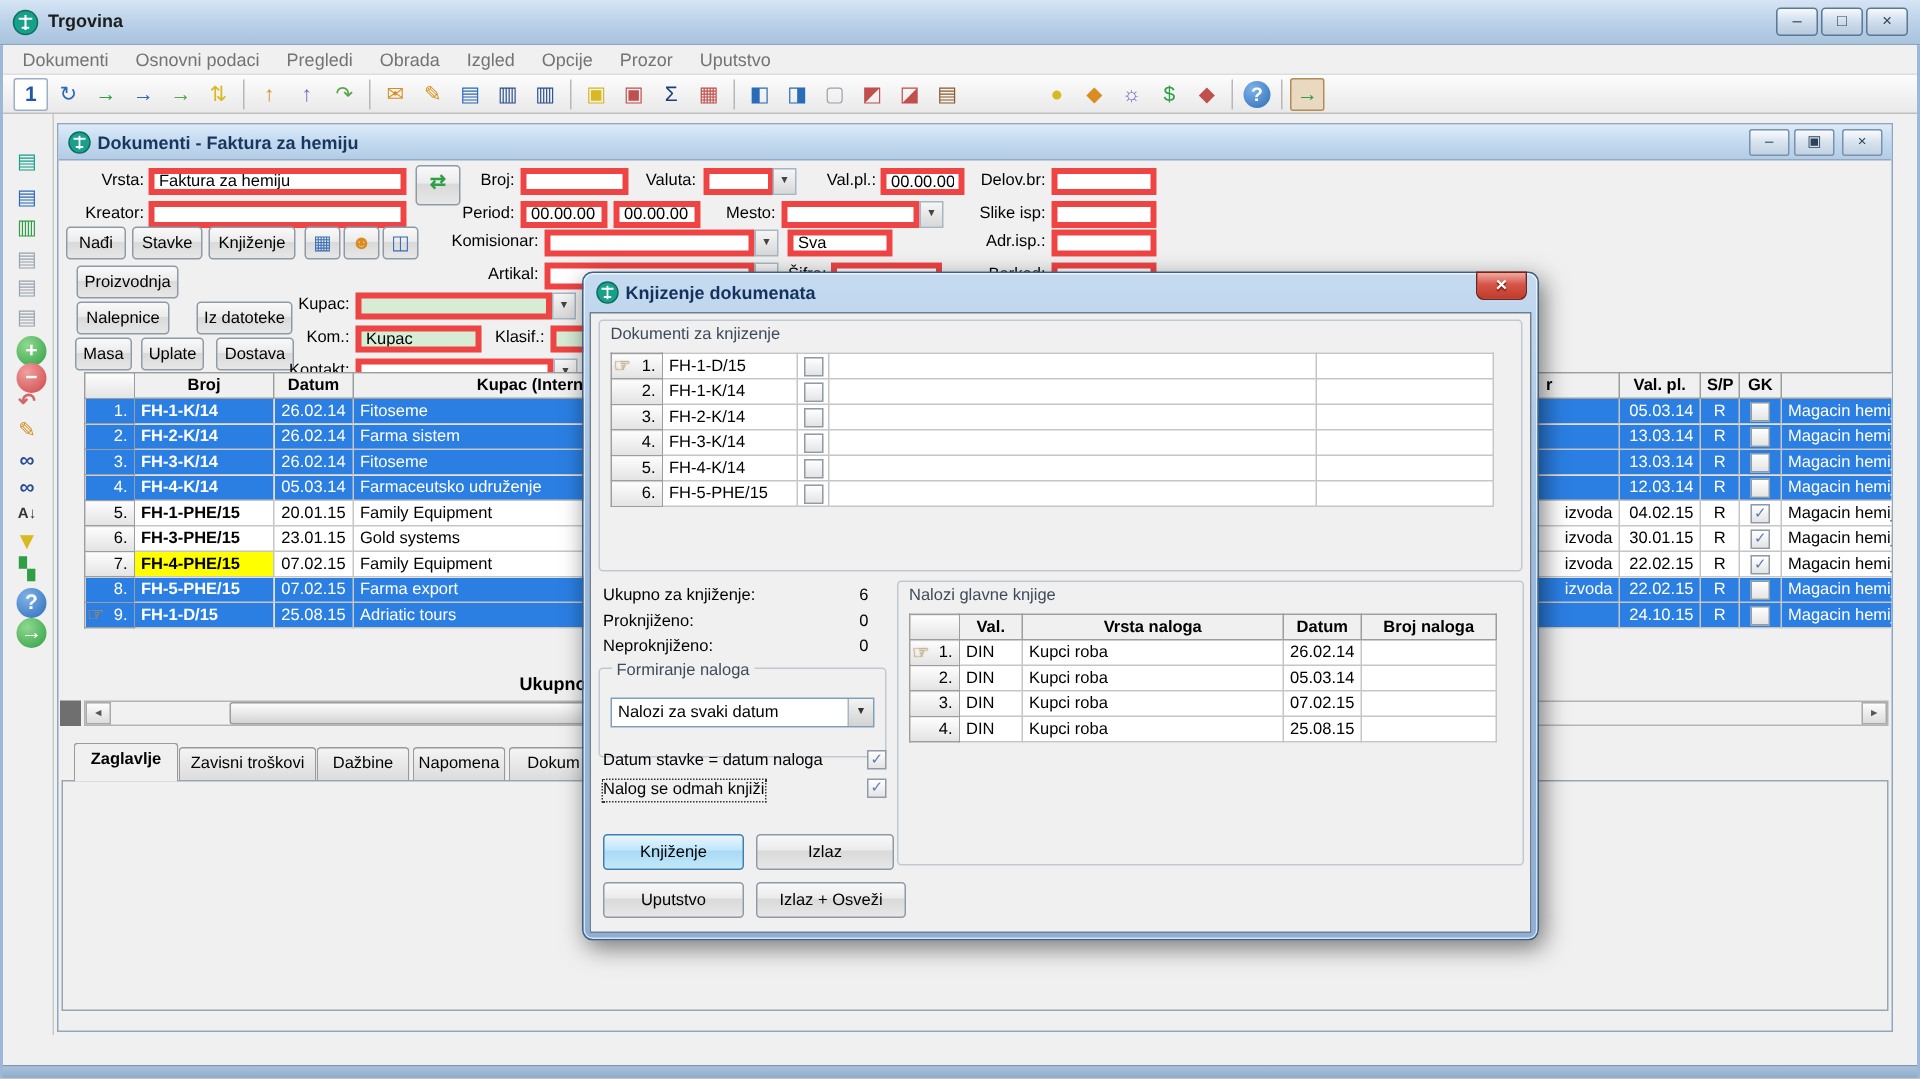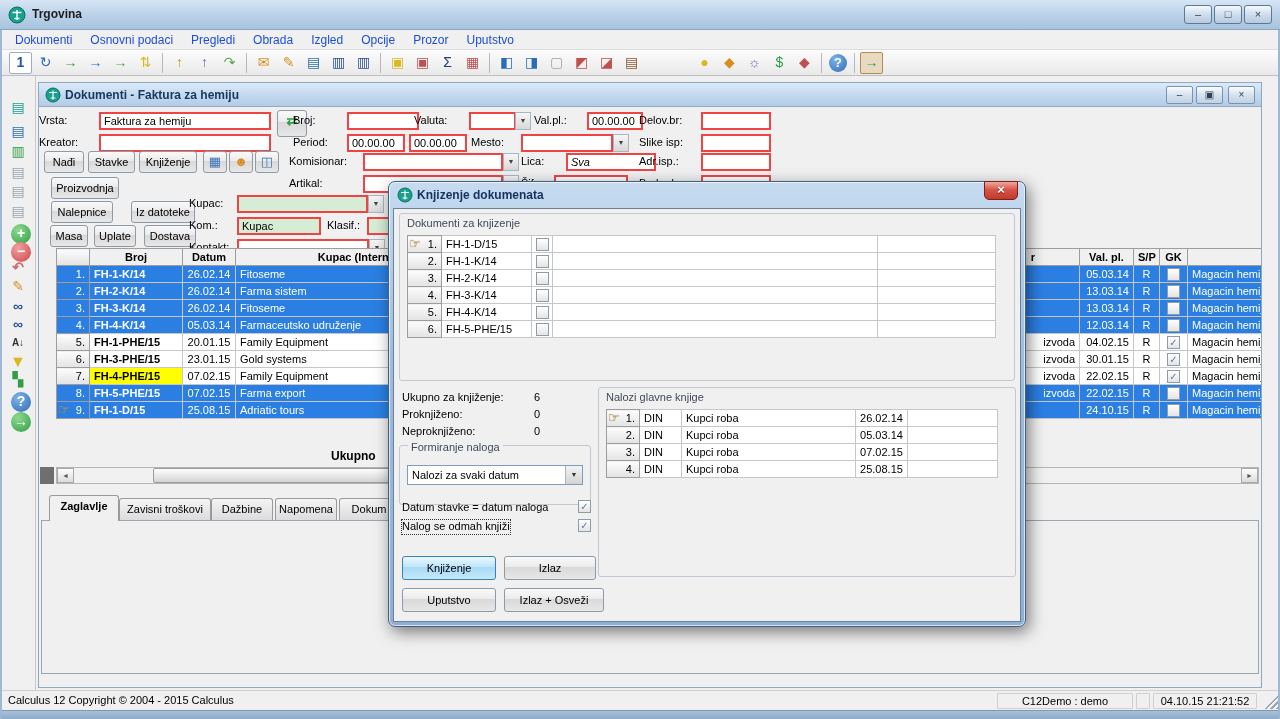--- a/index.html
+++ b/index.html
@@ -4,21 +4,21 @@
 <style>
   *{margin:0;padding:0;box-sizing:border-box}
   body{font-family:"Liberation Sans",sans-serif;background:#888}
   #root{position:relative;width:1280px;height:719px;background:#f0f0f0;overflow:hidden;font-size:11px;color:#000}
   .abs{position:absolute}
   
   .titlebar{position:absolute;left:0;top:0;width:1280px;height:30px;background:linear-gradient(#d6e5f5,#b9d0e8 55%,#a9c4de);border-bottom:1px solid #8ba6c1}
   .titlebar .ttext{position:absolute;left:32px;top:7px;font-size:12px;font-weight:bold;color:#1d1d1d}
   .wbtn{position:absolute;top:5px;width:28px;height:19px;border:1px solid #5c7894;border-radius:3px;background:linear-gradient(#f5f9fd,#cfdded 50%,#b7cade);text-align:center;line-height:16px;font-size:11px;color:#30425a}
   .menubar{position:absolute;left:0;top:30px;width:1280px;height:20px;background:#f0f0f0;border-bottom:1px solid #ddd;display:flex;align-items:center;padding-left:6px}
-  .menubar span{padding:2px 9px;font-size:12px;color:#1d4ed8}
+  .menubar span{padding:2px 9px;font-size:12px;color:#737373}
   .toolbar{position:absolute;left:0;top:50px;width:1280px;height:26px;background:linear-gradient(#fcfcfc,#e9e9e9);border-bottom:1px solid #bfbfbf;display:flex;align-items:center;padding-left:8px}
   .tbi{display:inline-block;width:23px;height:22px;margin:0 1px;text-align:center;line-height:21px;font-size:14px;border-radius:2px}
   .tsep{display:inline-block;width:1px;height:20px;background:#b8b8b8;margin:0 4px}
   .tgap{display:inline-block;width:48px}
   .c-blue{color:#2b6cb8}.c-dblue{color:#1f3f77}.c-navy{color:#2b4f8f}.c-green{color:#2f9e44}
   .c-lgreen{color:#57a64a}.c-orange{color:#d98c1f}.c-yellow{color:#d9b821}.c-red{color:#c0504d}
   .c-purple{color:#7a5fc0}.c-brown{color:#8a5a2b}.c-gray{color:#9aa4ae}.c-teal{color:#17a08c}
   .num1{font-weight:bold;color:#2057ae;background:#fff;border:1px solid #9ab0c8;line-height:19px}
   .round{border-radius:50%;color:#fff !important;font-weight:bold;width:18px;height:18px;line-height:17px;font-size:13px;margin:2px 3px}
   .round-green{background:radial-gradient(circle at 35% 30%,#8fd98f,#2f9e44)}
@@ -27,23 +27,23 @@
   .sidebar{position:absolute;left:0;top:76px;width:36px;height:614px;background:#f0f0f0;border-right:1px solid #c9c9c9}
   .si{position:absolute;left:8px;width:20px;height:20px;text-align:center;line-height:19px;font-size:14px}
   .si.small{font-size:10px;font-weight:bold;color:#333}
   .statusbar{position:absolute;left:0;top:690px;width:1280px;height:20px;background:#f0f0f0;border-top:1px solid #d0d0d0;font-size:11px}
   .sseg{position:absolute;top:2px;height:16px;border:1px solid #cfcfcf;border-radius:1px;text-align:center;line-height:14px;background:#f0f0f0}
   .grip{position:absolute;right:2px;top:4px;width:14px;height:14px;background:repeating-linear-gradient(135deg,transparent 0 2px,#9aa5b0 2px 4px);clip-path:polygon(100% 0,100% 100%,0 100%)}
   .bframe{position:absolute;left:0;top:710px;width:1280px;height:9px;background:linear-gradient(#a8c0da,#8fabc9);border-top:1px solid #7b97b5}
   .lframe{position:absolute;left:0;top:30px;width:2px;height:689px;background:#9db8d6}
   .rframe{position:absolute;left:1278px;top:30px;width:2px;height:689px;background:#9db8d6}
   
-  .lbl{position:absolute;height:14px;font-size:11px;white-space:nowrap}
+  .lbl{position:absolute;height:14px;font-size:11px;text-align:right;white-space:nowrap}
   .llbl{position:absolute;height:14px;font-size:11px;text-align:left;white-space:nowrap}
-  .tbx{position:absolute;height:18px;border:2px solid #ef4444;background:#fff;font:11px "Liberation Sans",sans-serif;padding:1px 3px;color:#000}
+  .tbx{position:absolute;height:18px;border:4px solid #ef4444;background:#fff;font:11px "Liberation Sans",sans-serif;padding:1px 3px;color:#000}
   .tbx.green{background:#d6ecd5}
   .tbx.ctr{text-align:center}
   .dar{position:absolute;width:16px;height:18px;border:1px solid #a6b6c6;background:linear-gradient(#f6f6f6,#d8d8d8);font-size:7px;color:#444;text-align:center;line-height:16px}
   .btn{position:absolute;height:22px;border:1px solid #8e9aa5;border-radius:3px;background:linear-gradient(#f9f9f9,#ebebeb 45%,#d9d9d9 46%,#e7e7e7);font:11px "Liberation Sans",sans-serif;text-align:center;padding-top:4px;color:#000}
   .btn.icon{font-size:13px;padding-top:2px}
   .btn.primary{border-color:#3c7fb1;background:linear-gradient(#eaf6fd,#bee6fd 45%,#a7d9f5 46%,#c4e9fa)}
   .cbx{display:inline-block;width:13px;height:13px;border:1px solid #8f9ba5;background:linear-gradient(#fff,#e4e4e4);font-size:10px;line-height:11px;text-align:center;color:#5a7ab0;vertical-align:middle}
   .grid{border-collapse:collapse;table-layout:fixed;font:11px "Liberation Sans",sans-serif;background:#fff}
   .grid td,.grid th{border:1px solid #c6c6c6;height:17px;padding:0 4px;overflow:hidden;white-space:nowrap}
   .grid th{background:#f0f0f0;font-weight:bold;text-align:center;border-color:#9d9d9d;height:17px}
@@ -211,21 +211,21 @@
     <span class="btn" style="left:5px;top:68px;width:40px">Nađi</span>
     <span class="btn" style="left:49px;top:68px;width:47px">Stavke</span>
     <span class="btn" style="left:100px;top:68px;width:58px">Knjiženje</span>
     <span class="btn icon" style="left:164px;top:68px;width:24px;color:#3b6fb5">▦</span>
     <span class="btn icon" style="left:190px;top:68px;width:24px;color:#d98c1f">☻</span>
     <span class="btn icon" style="left:216px;top:68px;width:24px;color:#3b6fb5">◫</span>
     <span class="lbl" style="left:250px;top:72px;width:70px">Komisionar:</span>
     <input class="tbx" style="left: 324px; top: 70px; width: 140px;">
     <span class="dar" style="left:464px;top:70px">▼</span>
     <span class="lbl" style="left:482px;top:72px;width:30px">Lica:</span>
-    <input class="tbx" style="left: 527px; top: 70px; width: 90px; font-style: italic;" value="Sva">
+    <input class="tbx" style="left: 486px; top: 70px; width: 70px;" value="Sva">
     <span class="lbl" style="left:600px;top:72px;width:58px">Adr.isp.:</span>
     <input class="tbx" style="left: 662px; top: 70px; width: 70px;">
 
     <span class="btn" style="left:12px;top:94px;width:68px">Proizvodnja</span>
     <span class="lbl" style="left:250px;top:94px;width:70px">Artikal:</span>
     <input class="tbx" style="left: 324px; top: 92px; width: 140px;">
     <span class="dar" style="left:464px;top:92px">▼</span>
     <span class="lbl" style="left:482px;top:94px;width:30px">Šifra:</span>
     <input class="tbx" style="left: 515px; top: 92px; width: 74px;">
     <span class="lbl" style="left:600px;top:94px;width:58px">Barkod:</span>
@@ -549,20 +549,27 @@
 
       <table class="grid" style="position:absolute;left:212px;top:200px;width:391px">
         <colgroup>
             <col style="width:33px">
             <col style="width:42px">
             <col style="width:174px">
             <col style="width:52px">
             <col style="width:90px">
           </colgroup>
         <tbody>
+            <tr>
+          <th class="rowhdr"></th>
+          <th>Val.</th>
+          <th>Vrsta naloga</th>
+          <th>Datum</th>
+          <th>Broj naloga</th>
+        </tr>
         <tr>
           <td class="rowhdr"><span class="hand">☞</span><span>1.</span></td>
           <td>DIN</td>
           <td>Kupci roba</td>
           <td class="ctr">26.02.14</td>
           <td></td>
         </tr>
         <tr>
           <td class="rowhdr">2.</td>
           <td>DIN</td>
@@ -582,23 +589,16 @@
           <td>DIN</td>
           <td>Kupci roba</td>
           <td class="ctr">25.08.15</td>
           <td></td>
         </tr>
       </tbody>
         </table>
     </div>
   </div>
 
-  <div class="statusbar">
-    <span class="abs" style="left:8px;top:3px">Calculus 12  Copyright © 2004 - 2015  Calculus</span>
-    <span class="sseg" style="left:997px;width:136px">C12Demo : demo</span>
-    <span class="sseg" style="left:1136px;width:14px"></span>
-    <span class="sseg" style="left:1153px;width:104px">04.10.15 21:21:52</span>
-    <span class="grip"></span>
-  </div>
   <div class="bframe"></div>
   <div class="lframe"></div>
   <div class="rframe"></div>
 </div>
 
 </body></html>

